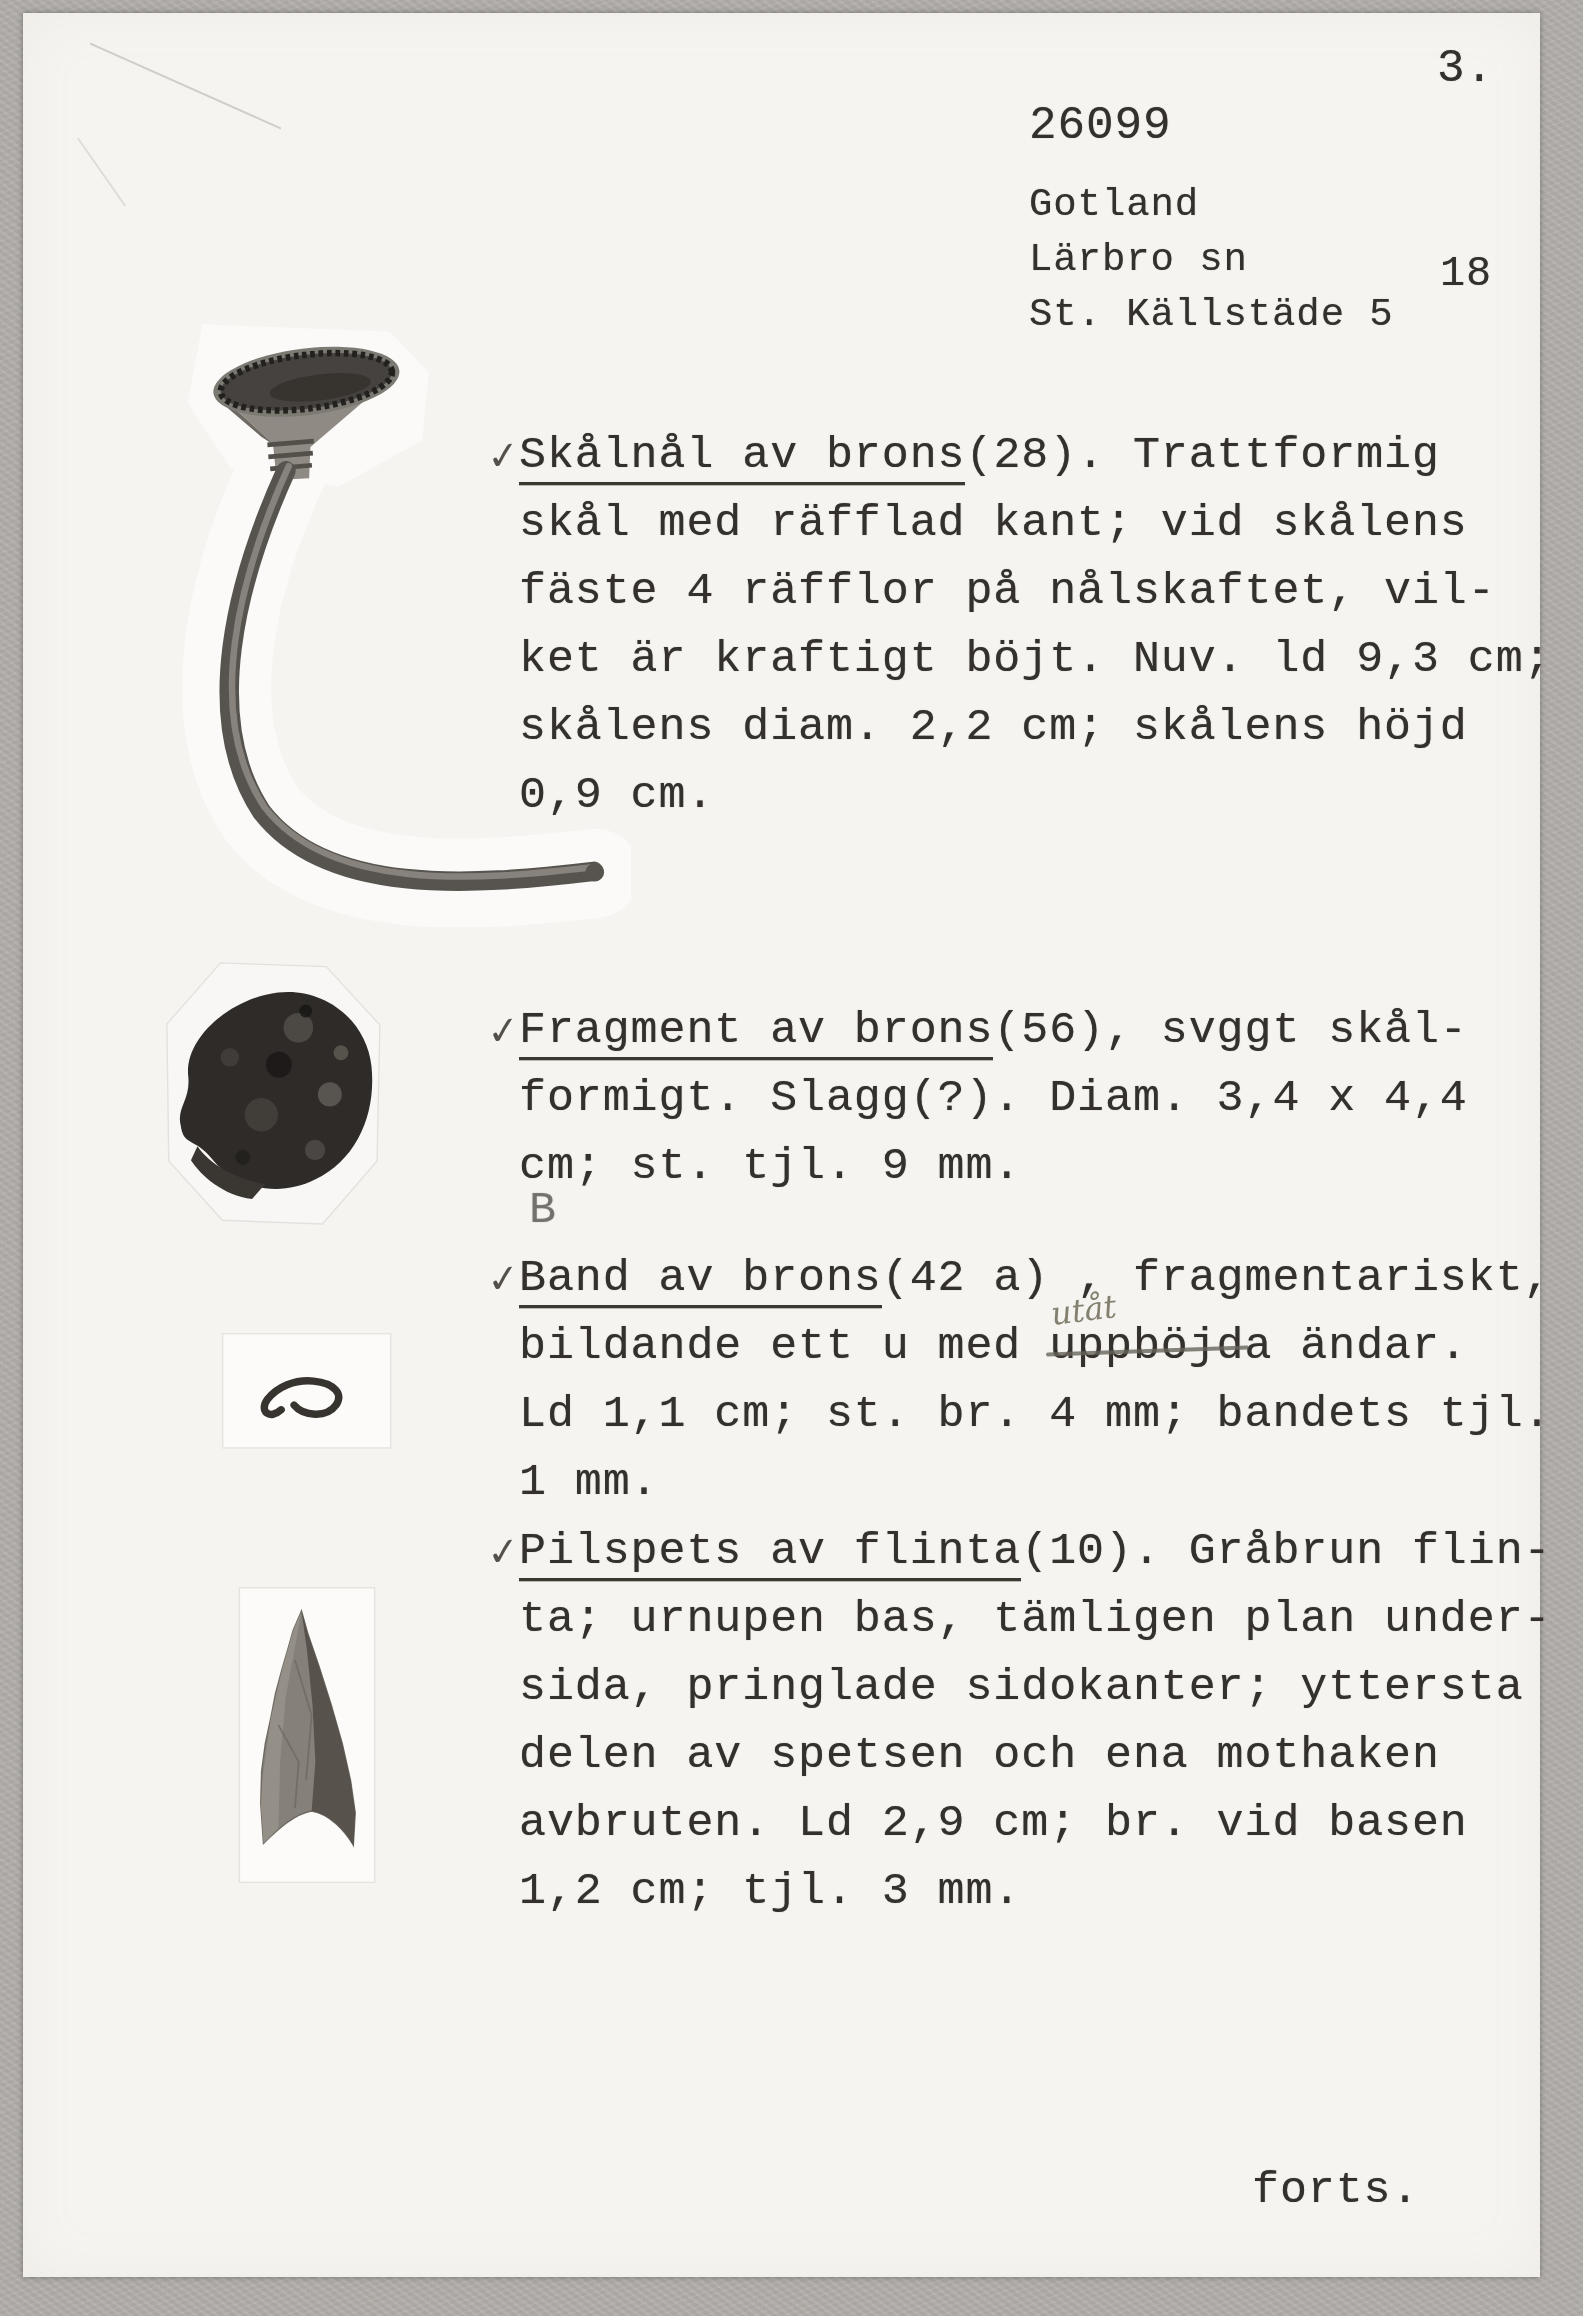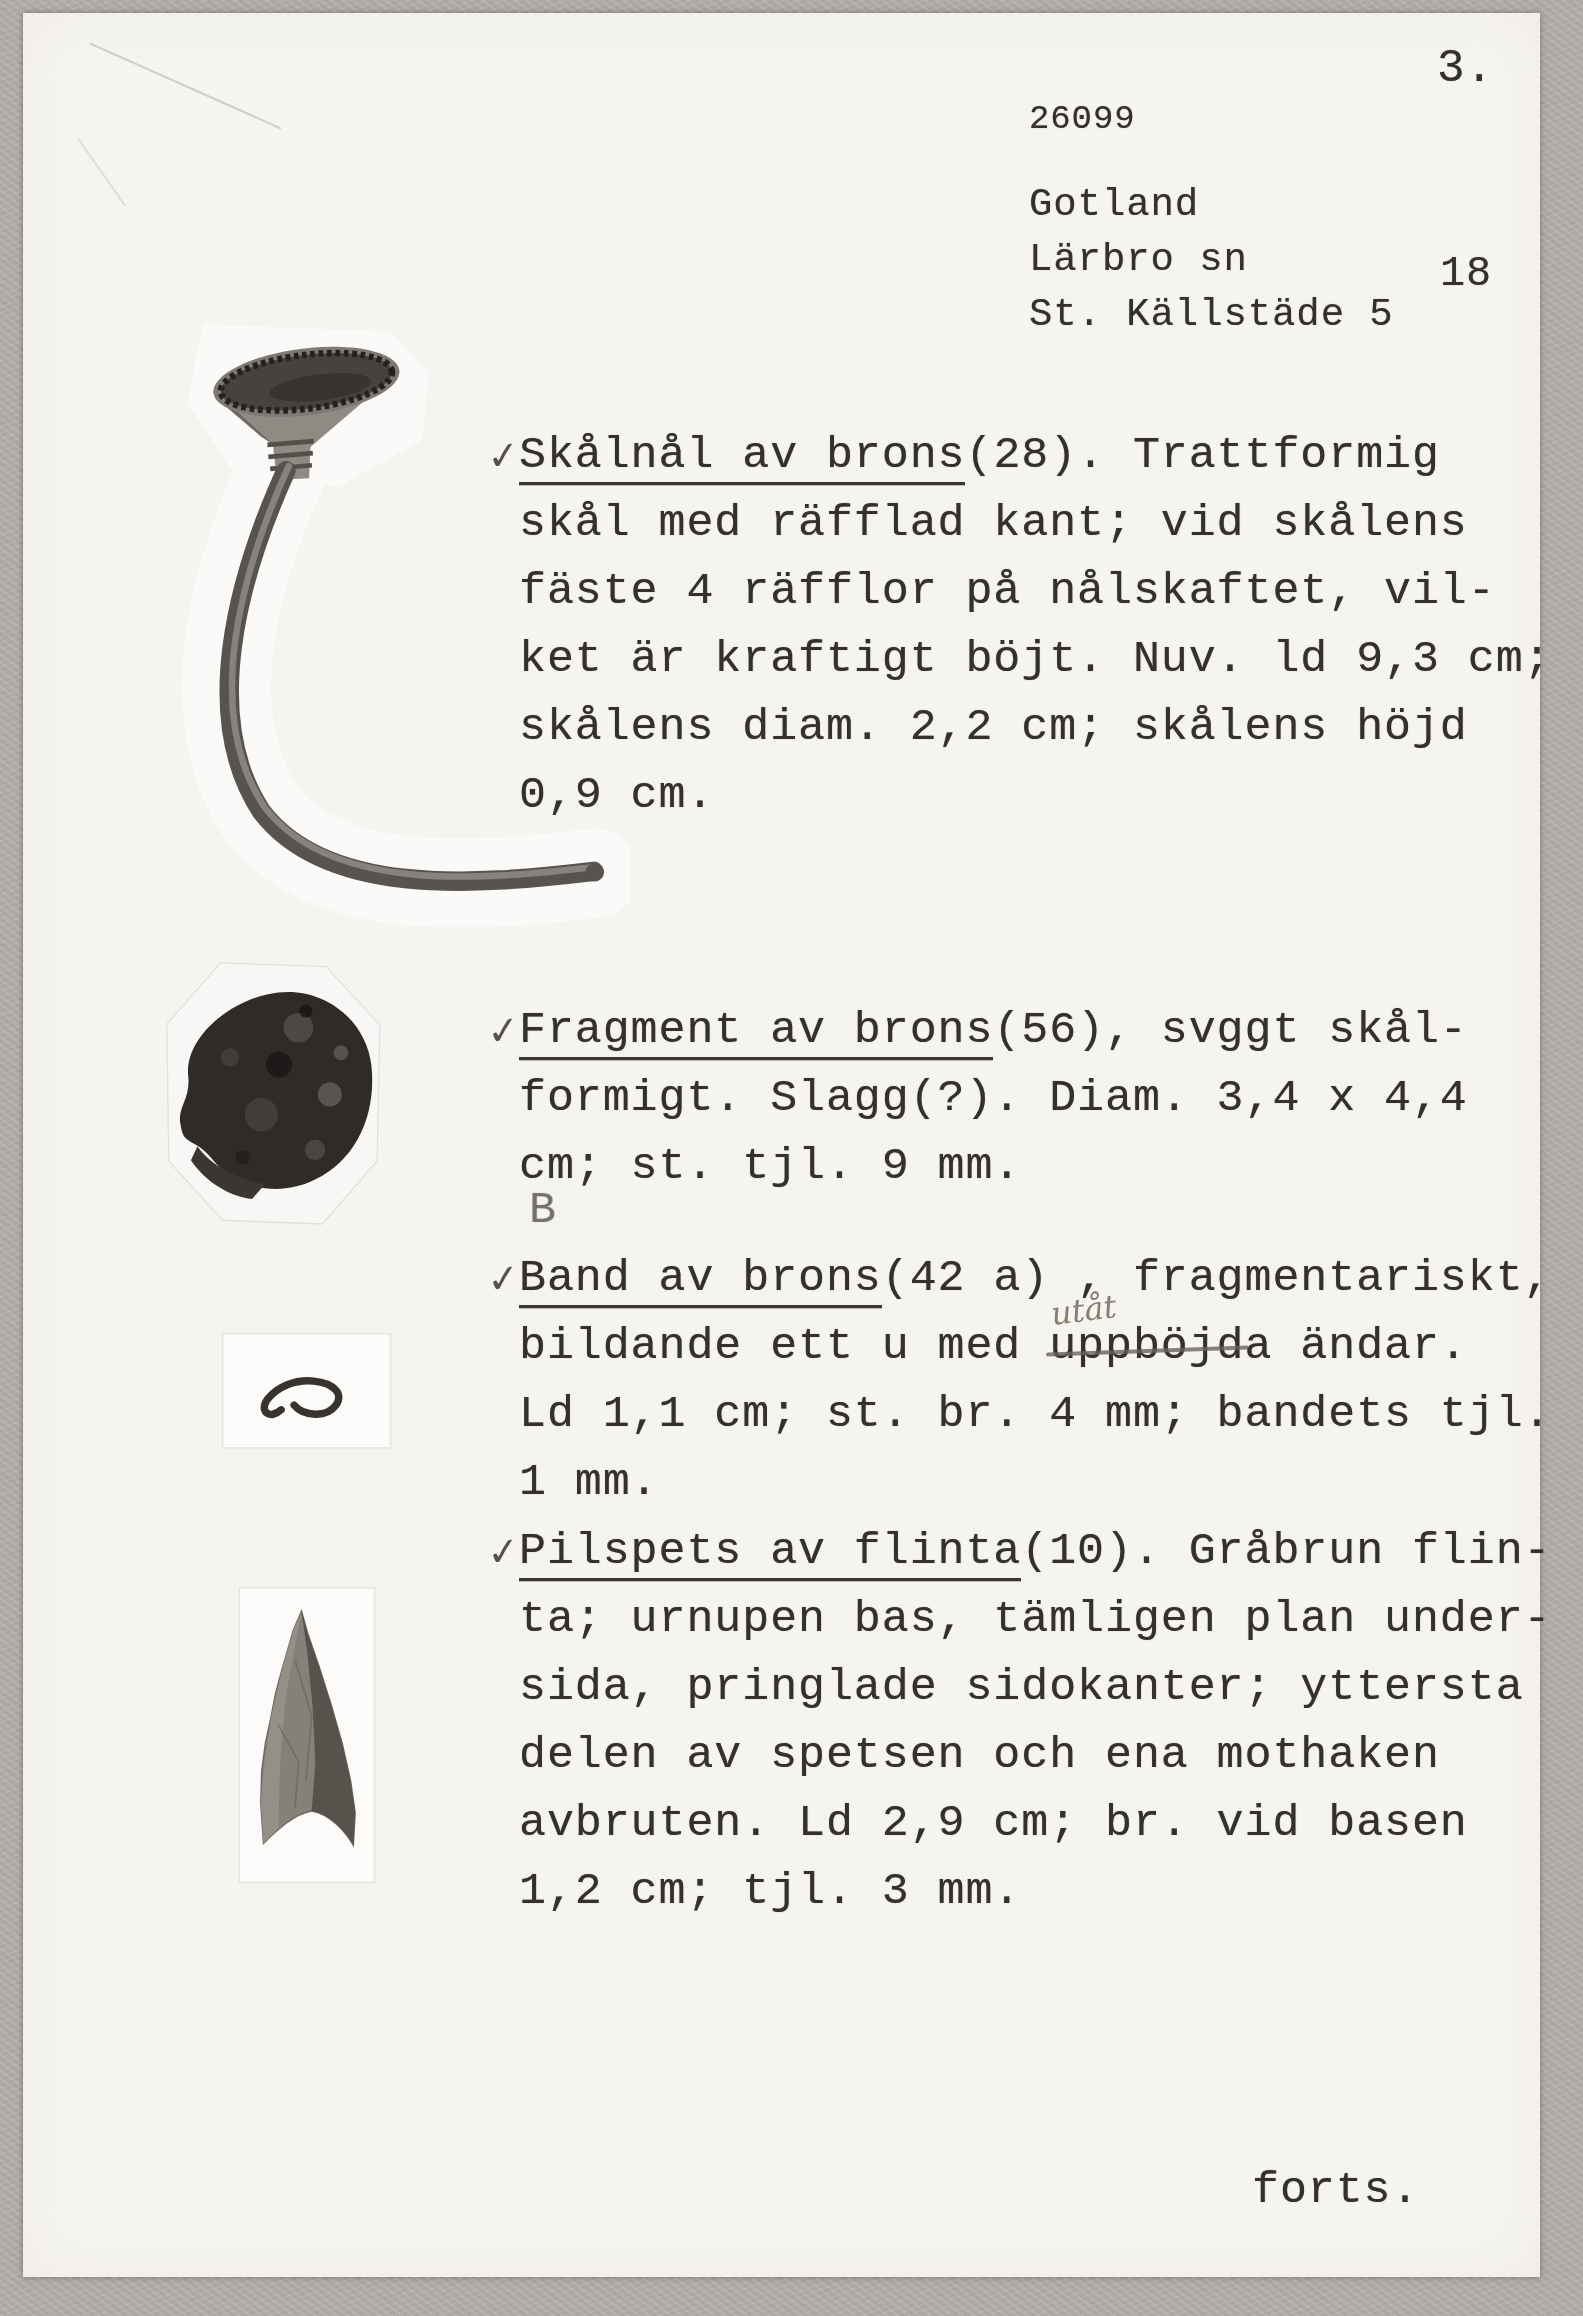--- a/index.html
+++ b/index.html
@@ -18,21 +18,21 @@
     background:#f6f4f1;
     box-shadow:0 0 5.6px rgba(0,0,0,0.35), inset 0 0 56px rgba(160,150,130,0.08);
   }
   .crease{position:absolute;background:rgba(120,116,108,0.30);height:1.9px;border-radius:1.9px;}
   .crease1{left:58px;top:72px;width:209px;transform:rotate(24deg);}
   .crease2{left:37px;top:158px;width:83px;transform:rotate(55deg);opacity:.6;}
 
   .tw{color:#34312c;text-shadow:0 0 0.9px rgba(45,42,38,0.55);letter-spacing:0.9px;}
 
   .page-number{position:absolute;left:1414px;top:30px;font-size:46px;}
-  .inv-number{position:absolute;left:1006px;top:87px;font-size:34px;}
+  .inv-number{position:absolute;left:1006px;top:87px;font-size:46px;}
   .loc-block{position:absolute;left:1006px;top:165px;font-size:39px;line-height:55px;}
   .superscript{position:absolute;left:1417px;top:237px;font-size:42px;}
 
   .entry{position:absolute;left:496px;width:1076px;font-size:45px;line-height:68px;z-index:2;}
   .entry .line{white-space:pre;}
   .check{
     position:absolute;left:-32px;top:0px;font-size:39px;color:#55514a;
     transform:rotate(-6deg);font-family:"DejaVu Sans",sans-serif;
     text-shadow:none;
   }

